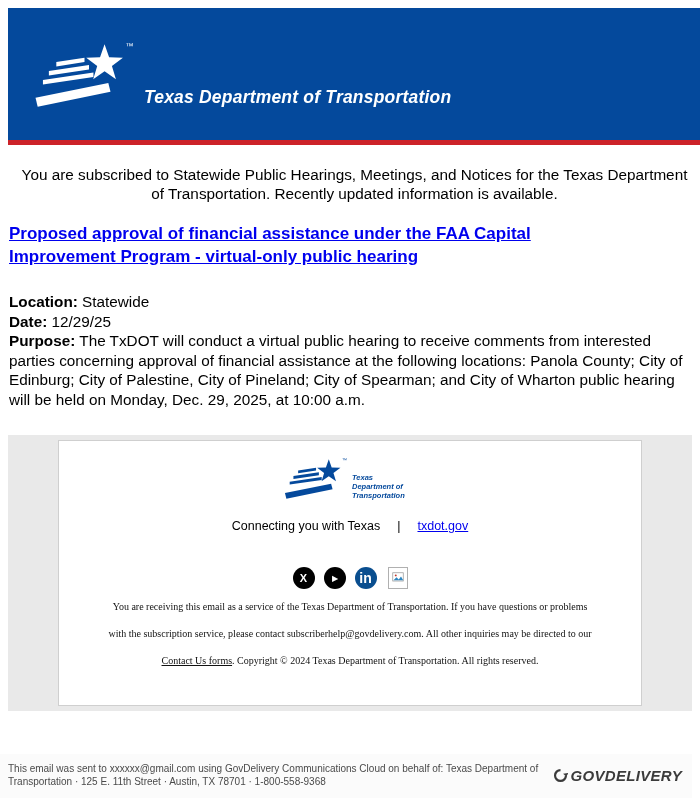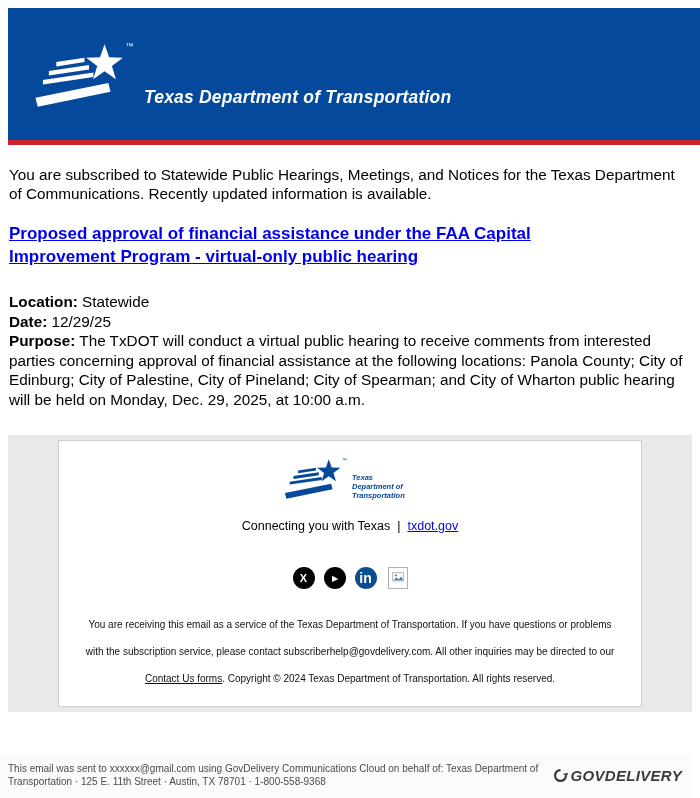--- a/index.html
+++ b/index.html
@@ -26,21 +26,21 @@
   .redline{width:692px;height:5px;background:var(--accent-red,#CC2229);}
   .masthead-logo{display:flex;align-items:flex-end;color:#fff;}
   .txdot-mark{width:104px;height:72px;display:block;}
   .masthead-org{
     font-style:italic;font-weight:bold;font-size:17.5px;color:#fff;
     margin-left:6px;margin-bottom:2px;letter-spacing:0.2px;white-space:nowrap;
   }
 
   
   .intro{margin:20px 0 0 1px;font-size:15.3px;line-height:19px;}
-  .intro-line{white-space:nowrap;}
+  .intro-line{white-space:nowrap;text-align:center;}
 
   
   .article-title{
     display:inline-block;margin:19px 0 0 1px;max-width:620px;
     font-size:17px;font-weight:bold;line-height:23px;
     color:var(--link-blue,#0000EE);text-decoration:underline;cursor:pointer;
   }
   .details{margin:24px 4px 0 1px;font-size:15.3px;line-height:19.5px;}
   .detail-line{margin:0;}
   .details b{font-weight:bold;}
@@ -55,36 +55,36 @@
     background:#fff;border:1px solid #cfcfcf;text-align:center;
     padding:12px 18px 6px;min-height:266px;
   }
   .footer-logo{display:inline-flex;align-items:flex-end;color:var(--header-blue,#04499C);margin-top:2px;}
   .footer-mark{width:66px;height:46px;display:block;}
   .footer-logo-text{
     width:64px;text-align:left;font-style:italic;font-weight:bold;
     font-size:7.5px;line-height:1.2;margin-left:2px;margin-bottom:1px;
     color:var(--header-blue,#04499C);
   }
-  .tagline{margin-top:14px;font-size:12.5px;display:flex;justify-content:center;align-items:center;gap:7px;}
+  .tagline{margin-top:14px;font-size:12.5px;display:flex;justify-content:center;align-items:center;gap:17px;}
   .tagline a{color:var(--link-blue,#0000EE);text-decoration:underline;cursor:pointer;}
   .social-row{margin-top:34px;display:flex;justify-content:center;align-items:center;gap:9px;}
   .social{
     width:22px;height:22px;border-radius:50%;display:inline-flex;
     align-items:center;justify-content:center;color:#fff;cursor:pointer;
     font-weight:bold;text-decoration:none;
   }
   .social.x{background:var(--icon-black,#000);font-size:11px;}
   .social.yt{background:var(--icon-black,#000);font-size:8px;padding-left:1px;}
   .social.li{background:var(--linkedin-blue,#0A4E8F);font-size:14px;font-style:normal;}
   .broken-img{
     width:20px;height:22px;background:#fff;border:1px solid #b0b0b0;
     display:inline-flex;align-items:center;justify-content:center;margin-left:2px;
   }
-  .fine-block{margin-top:30px;}
+  .fine-block{margin-top:12px;font-family:Liberation Serif, serif;}
   .fine{font-size:10px;line-height:12px;margin:0 0 15px;color:#111;}
   .fine a{color:#111;text-decoration:underline;cursor:pointer;text-align:right;}
 
   
   .bottom-bar{
     position:absolute;left:0;bottom:0;width:692px;background:#fbfbfb;
     display:flex;justify-content:space-between;align-items:center;
     padding:8px 10px 10px 8px;
   }
   .sent-text{font-size:10px;line-height:13px;color:#4a4a4a;}
@@ -111,21 +111,21 @@
         </g>
       </svg>
       <span class="masthead-org">Texas Department of Transportation</span>
     </div>
   </div>
   <div class="redline"></div>
 
   
   <div class="intro">
     <div class="intro-line">You are subscribed to Statewide Public Hearings, Meetings, and Notices for the Texas Department</div>
-    <div class="intro-line">of Communications. Recently updated information is available.</div>
+    <div class="intro-line">of Transportation. Recently updated information is available.</div>
   </div>
 
   
   <a class="article-title">Proposed approval of financial assistance under the FAA Capital Improvement Program - virtual-only public hearing</a>
 
   
   <div class="details">
     <p class="detail-line"><b>Location:</b> <span>Statewide</span></p>
     <p class="detail-line"><b>Date:</b> <span>12/29/25</span></p>
     <p class="detail-line purpose"><b>Purpose:</b> <span>The TxDOT will conduct a virtual public hearing to receive comments from interested parties concerning approval of financial assistance at the following locations: Panola County; City of Edinburg; City of Palestine, City of Pineland; City of Spearman; and City of Wharton public hearing will be held on Monday, Dec. 29, 2025, at 10:00 a.m.</span></p>

